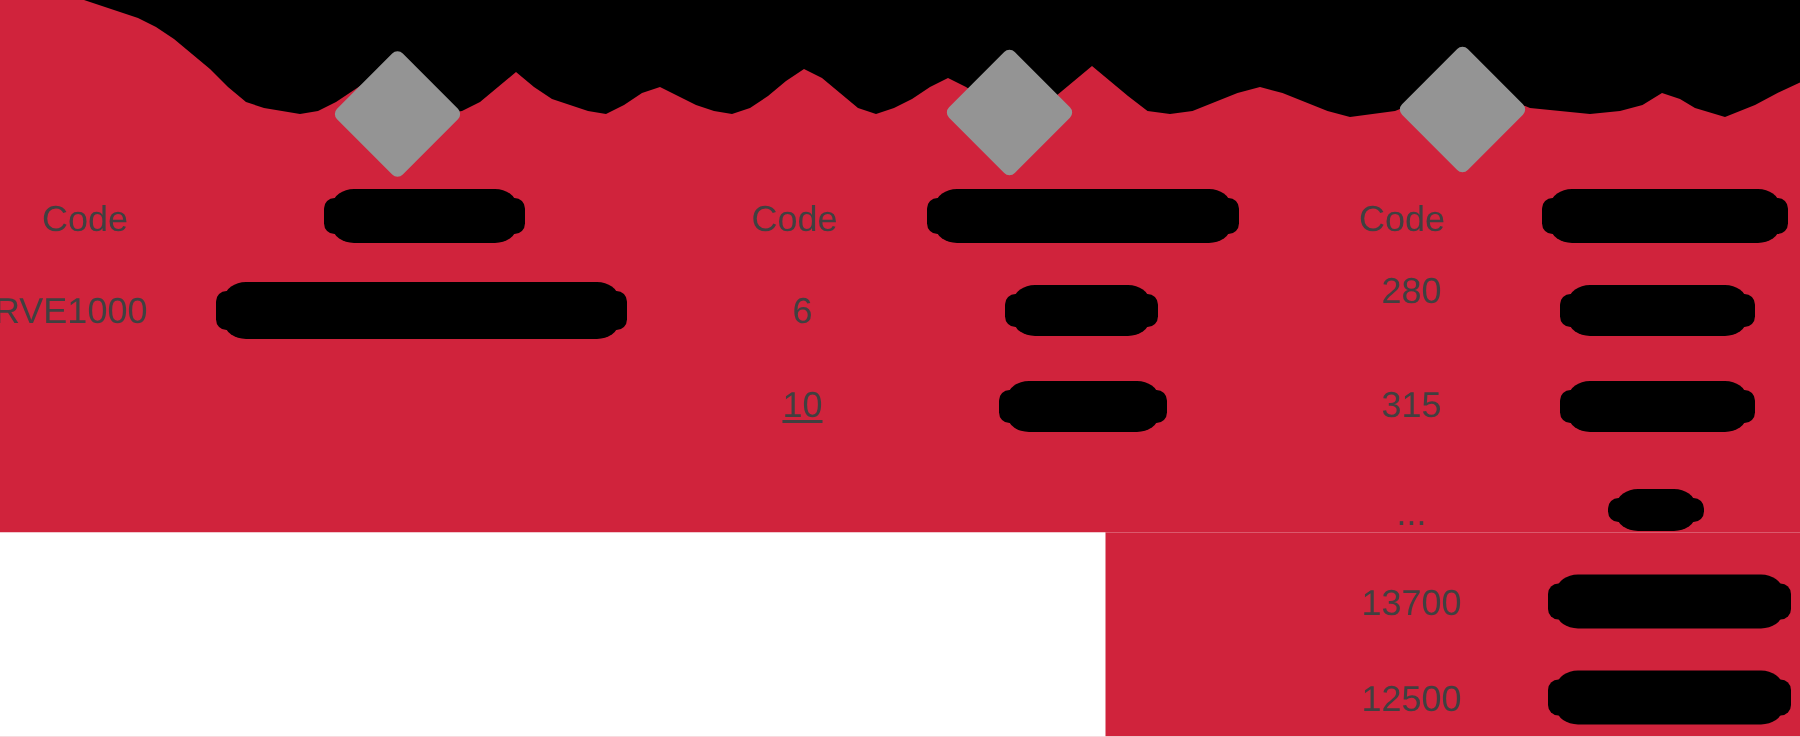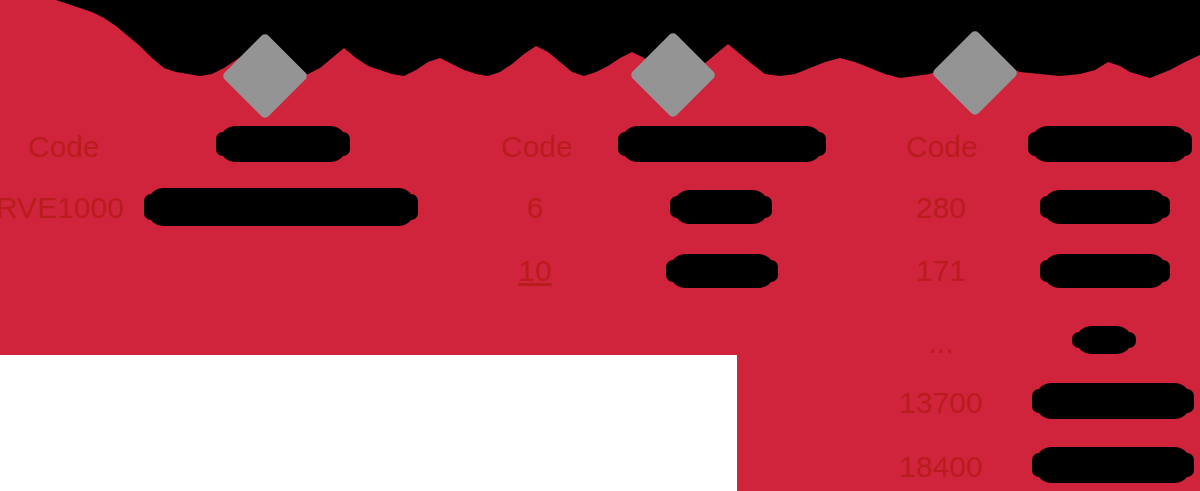--- a/index.html
+++ b/index.html
@@ -60,22 +60,22 @@
   }
 
   
   .col {
     position: absolute;
     top: 0;
     height: 491px;
   }
   .cell {
     position: absolute;
-    color: #b91c1c;
-    font-size: 30px;
+    color: #404040;
+    font-size: 24px;
     line-height: 30px;
     white-space: nowrap;
   }
   .cell.num { text-align: center; }
 
   
   .blob {
     position: absolute;
     background: #000000;
     border-radius: 14px / 10px;
@@ -142,29 +142,29 @@
     <div class="blob" style="left:676px; top:190px; width:90px; height:34px;"></div>
 
     <div class="cell num" style="left:505px; top:256px; width:60px;text-decoration:underline;">10</div>
     <div class="blob" style="left:672px; top:254px; width:100px; height:34px;"></div>
   </div>
 
   <div class="col">
     <div class="cell" style="left:906px; top:132px;">Code</div>
     <div class="blob" style="left:1034px; top:126px; width:152px; height:36px;"></div>
 
-    <div class="cell num" style="left:896px; top:193px; width:90px;">280</div>
+    <div class="cell num" style="left:896px; top:180px; width:90px;">280</div>
     <div class="blob" style="left:1046px; top:190px; width:118px; height:34px;"></div>
 
-    <div class="cell num" style="left:896px; top:256px; width:90px;">171</div>
+    <div class="cell num" style="left:896px; top:256px; width:90px;">315</div>
     <div class="blob" style="left:1046px; top:254px; width:118px; height:34px;"></div>
 
     <div class="cell num" style="left:896px; top:328px; width:90px;">...</div>
     <div class="blob" style="left:1078px; top:326px; width:52px; height:28px;"></div>
 
     <div class="cell num" style="left:896px; top:388px; width:90px;">13700</div>
     <div class="blob" style="left:1038px; top:383px; width:150px; height:36px;"></div>
 
-    <div class="cell num" style="left:896px; top:452px; width:90px;">18400</div>
+    <div class="cell num" style="left:896px; top:452px; width:90px;">12500</div>
     <div class="blob" style="left:1038px; top:447px; width:150px; height:36px;"></div>
   </div>
 
 </div>
 
 </body></html>

